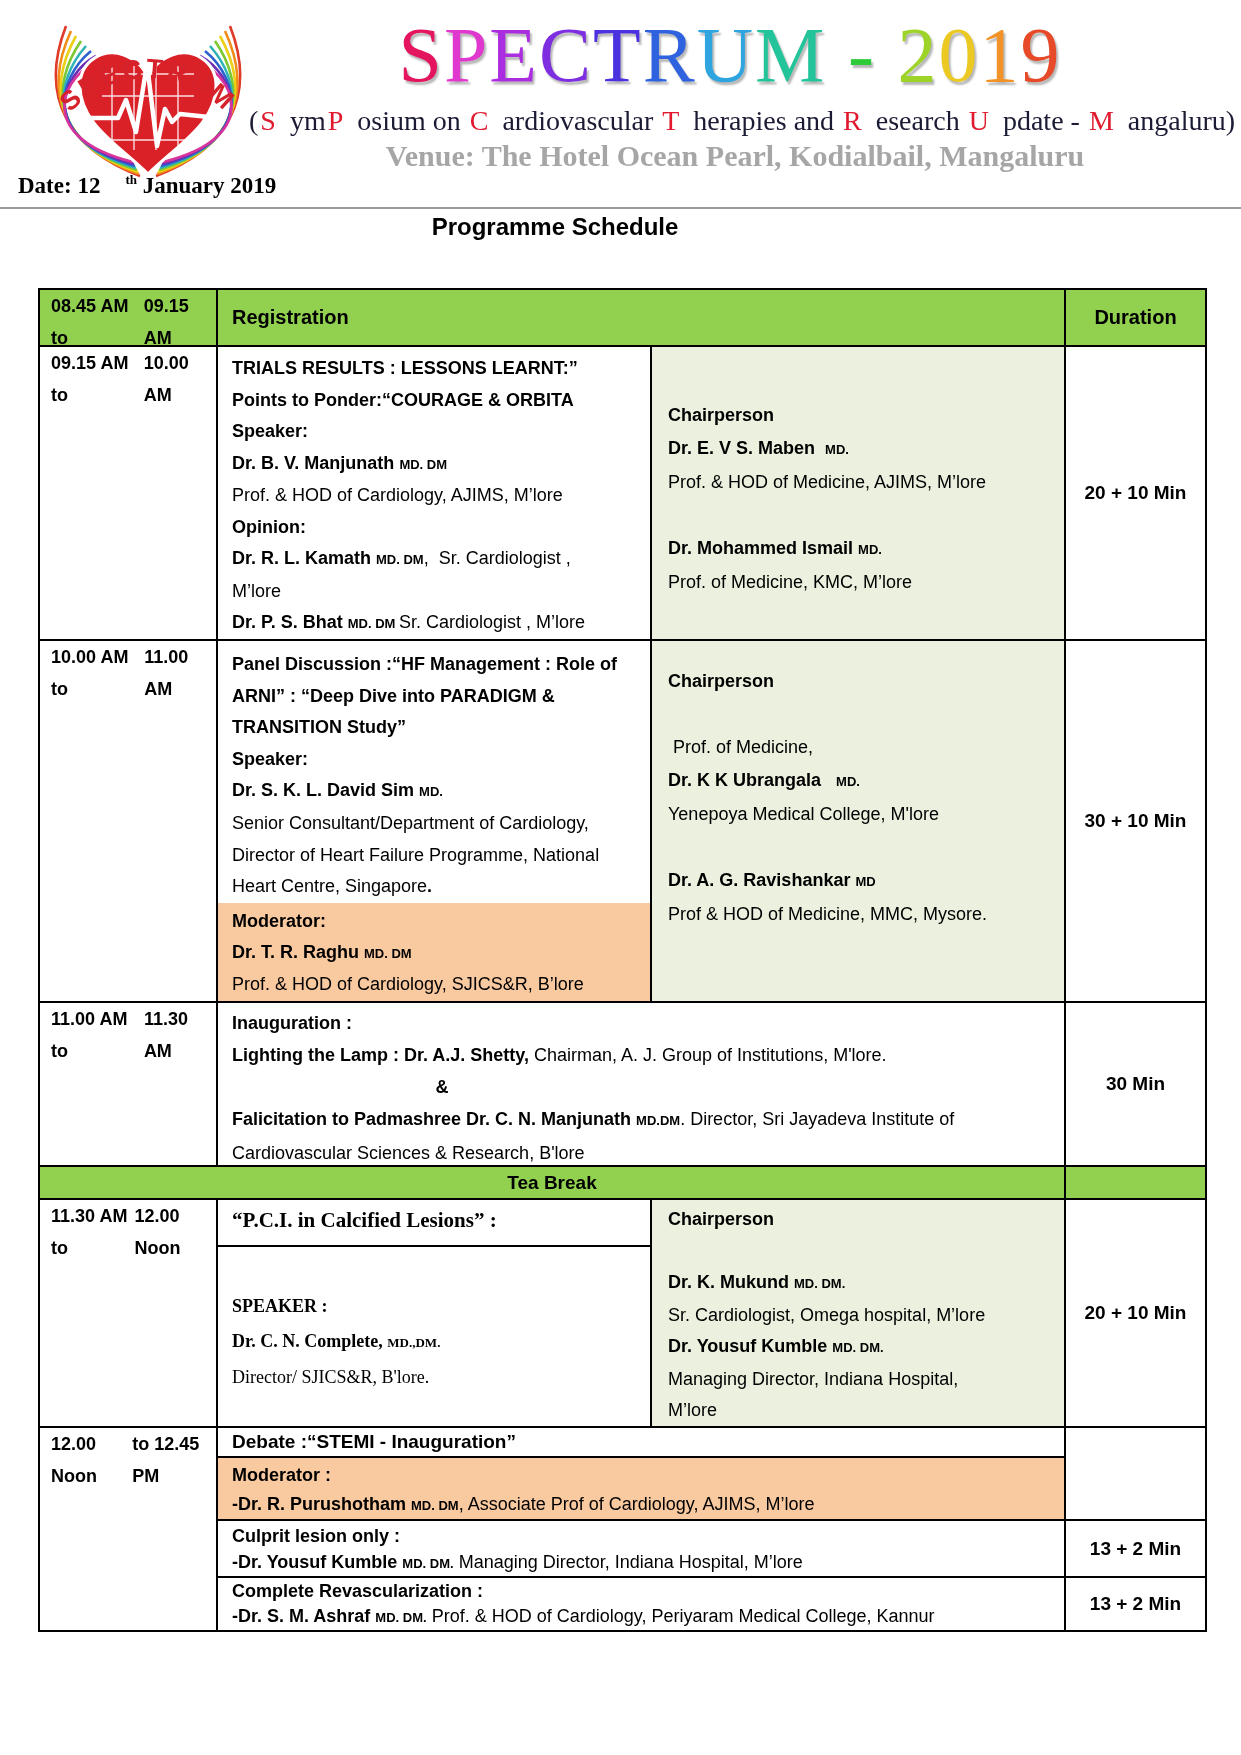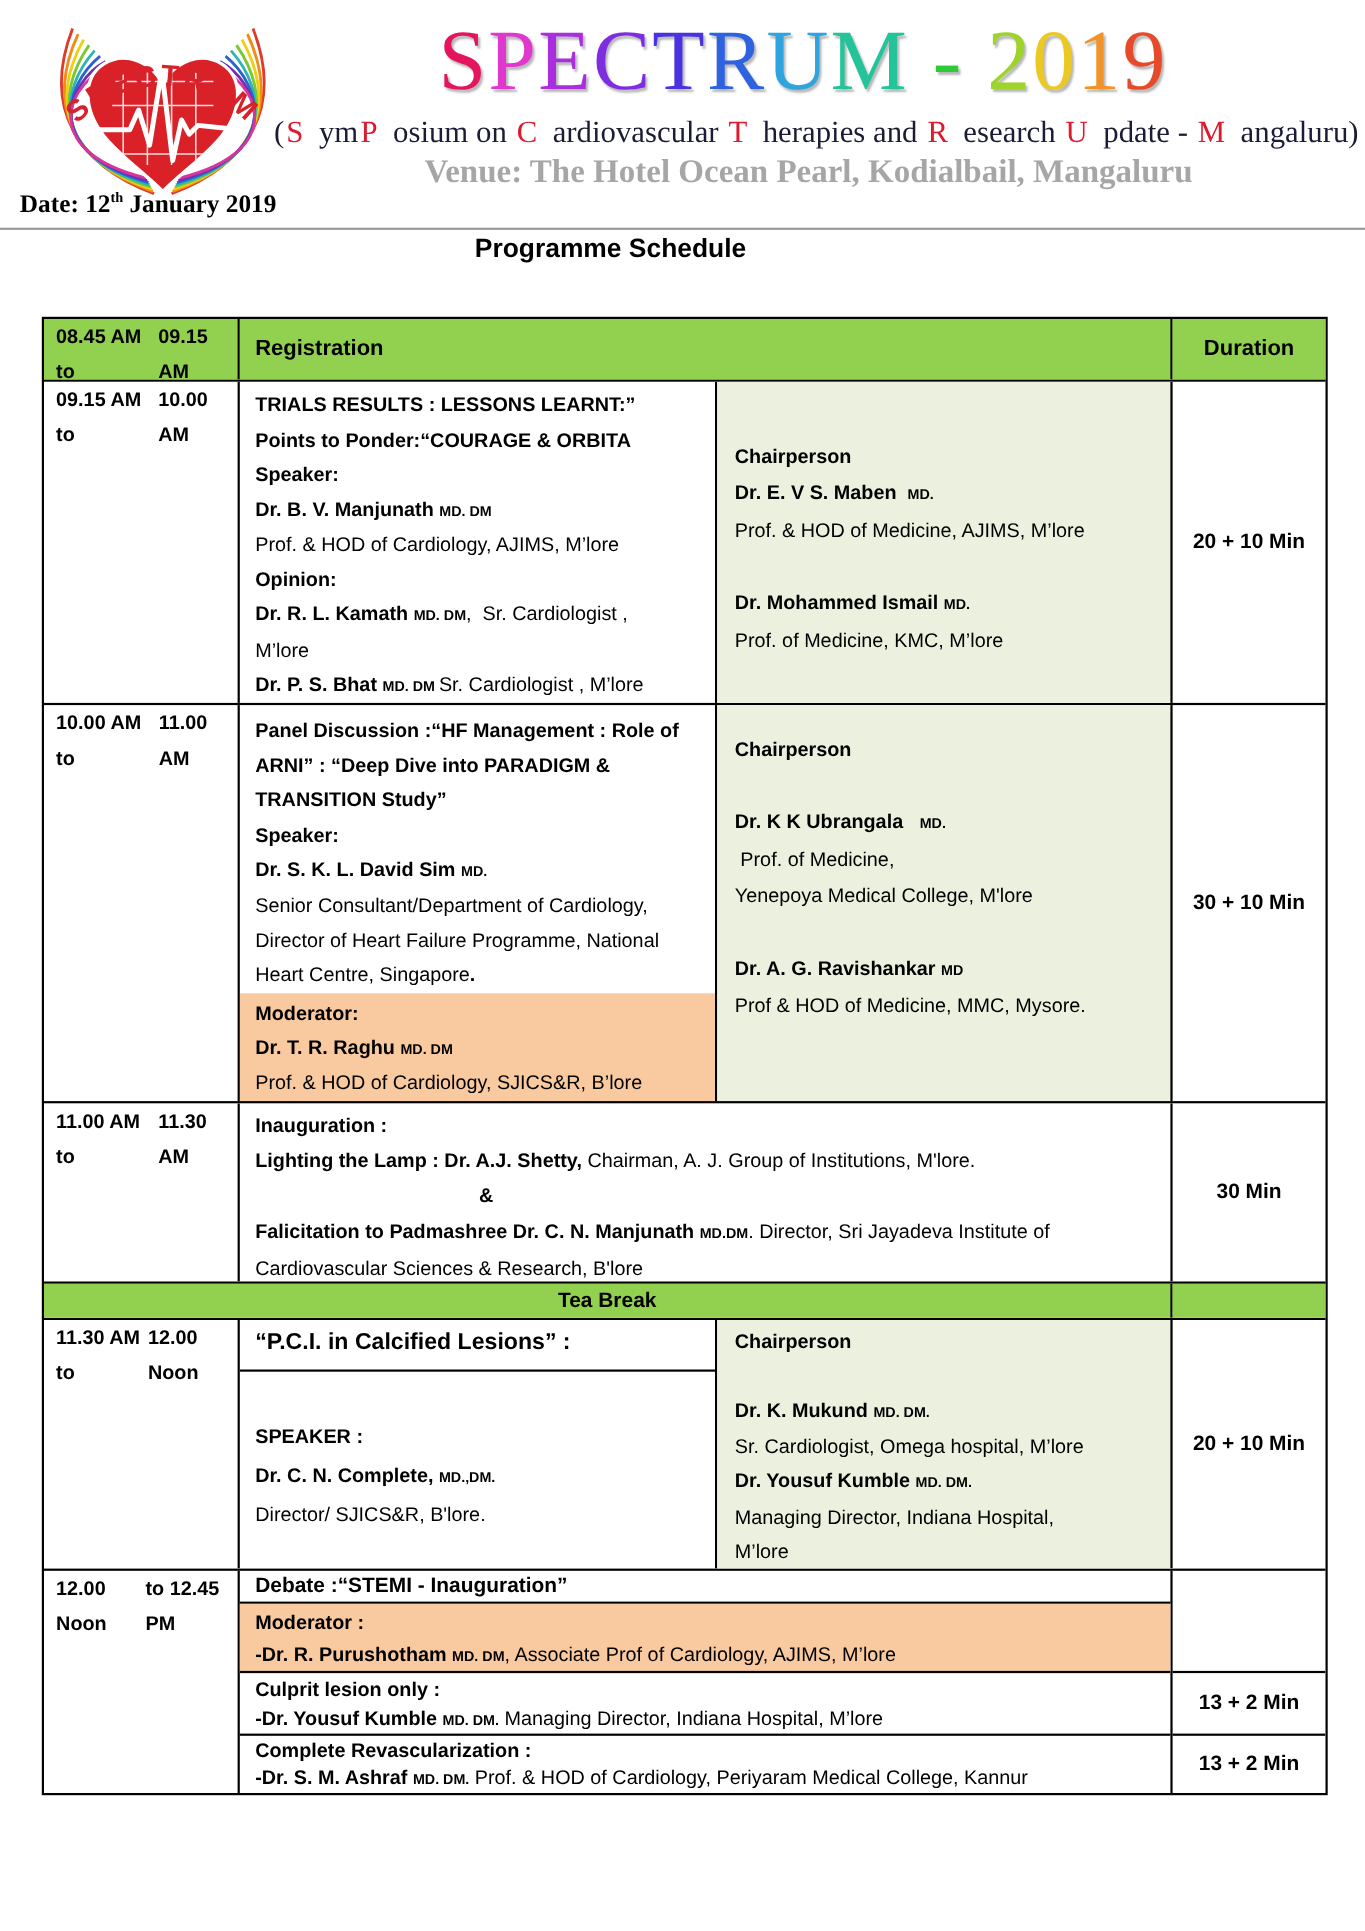--- a/index.html
+++ b/index.html
@@ -14,21 +14,21 @@
   .logo{position:absolute; left:8px; top:6px; width:280px; height:185px;}
   .title{position:absolute; left:250px; top:10px; width:960px; text-align:center;
          font-family:"Liberation Serif","DejaVu Serif",serif; font-size:78px; letter-spacing:2px;
          text-shadow:2px 3px 2px rgba(50,50,50,.35); white-space:nowrap;}
   .subtitle{position:absolute; left:235px; top:105px; width:1000px; text-align:center;
          font-family:"Liberation Serif","DejaVu Serif",serif; font-size:28px; color:var(--sub-dark); white-space:nowrap;}
   .sub-red{color:var(--sub-red);}
   .venue{position:absolute; left:235px; top:139px; width:1000px; text-align:center;
          font-family:"Liberation Serif","DejaVu Serif",serif; font-size:30px; font-weight:700; color:var(--venue-gray); white-space:nowrap;}
   .date{position:absolute; left:18px; top:172px; font-family:"Liberation Serif","DejaVu Serif",serif; font-size:23px; font-weight:700;}
-  .date sup{font-size:13px;}
+  .date sup{font-size:13px;margin-left:25px;}
   .divider{position:absolute; left:0; top:207px; width:1241px; border-top:2px solid #9a9a9a;}
   .heading{position:absolute; left:0; top:213px; width:1110px; text-align:center; font-size:24px; font-weight:700;}
 
   
   .table{position:absolute; left:38px; top:288px; width:1169px; border:2px solid var(--border);}
   .row{display:flex; border-bottom:2px solid var(--border); overflow:hidden;}
   .row:last-child{border-bottom:none;}
   .cell{overflow:hidden;}
   .c-time{width:178px; border-right:2px solid var(--border); display:flex; justify-content:center;
           padding-left:11px; font-weight:700; font-size:19px; line-height:40px; white-space:nowrap;}
@@ -67,21 +67,21 @@
   .r4{height:164px;}
   .r4 .c-wide{padding:4px 2px 0 14px;}
   .r4 .c-wide .line{line-height:32px;}
 
   .r5{height:33px;}
   .r5 .c-break{width:1026px; border-right:2px solid var(--border); display:flex; align-items:center; justify-content:center;
                font-weight:700; font-size:19px;}
   .r5 .c-dur{width:139px;}
 
   .r6{height:228px;}
-  .r6 .c-content{display:flex; flex-direction:column;}
+  .r6 .c-content{display:flex; flex-direction:column;font-family:Liberation Serif, serif;}
   .pci-title{height:47px; border-bottom:2px solid var(--border); padding:8px 2px 0 14px; font-weight:700; font-size:21px;}
   .r6 .lines{padding:42px 2px 0 14px;}
   .r6 .lines .line{line-height:35px;}
   .r6 .c-chair{padding:4px 2px 0 16px;}
   .r6 .c-chair .line{line-height:31.5px;}
 
   .r7{height:202px;}
   .r7-main{width:848px; border-right:2px solid var(--border); display:flex; flex-direction:column;}
   .r7-durcol{width:139px; display:flex; flex-direction:column;}
   .sub-a{height:30px; border-bottom:2px solid var(--border); padding:1px 2px 0 14px;}
@@ -206,22 +206,22 @@
           </div>
         <div class="moderator-block">
             <div class="line"><span class="sg-b">Moderator:</span></div>
             <div class="line"><span class="sg-b">Dr. T. R. Raghu </span><span class="sg-s">MD. DM</span></div>
             <div class="line"><span class="sg-r">Prof. &amp; HOD of Cardiology, SJICS&amp;R, B’lore</span></div>
           </div>
       </div>
       <div class="cell c-chair">
           <div class="line"><span class="sg-b">Chairperson</span></div>
           <div class="line">&nbsp;</div>
+          <div class="line"><span class="sg-r"> Prof. of Medicine,</span></div>
           <div class="line"><span class="sg-b">Dr. K K Ubrangala   </span><span class="sg-s">MD.</span></div>
-          <div class="line"><span class="sg-r"> Prof. of Medicine,</span></div>
           <div class="line"><span class="sg-r">Yenepoya Medical College, M'lore</span></div>
           <div class="line">&nbsp;</div>
           <div class="line"><span class="sg-b">Dr. A. G. Ravishankar </span><span class="sg-s">MD</span></div>
           <div class="line"><span class="sg-r">Prof &amp; HOD of Medicine, MMC, Mysore.</span></div>
         </div>
       <div class="cell c-dur">30 + 10 Min</div>
     </div>
 
     <div class="row r4">
       <div class="cell c-time">

